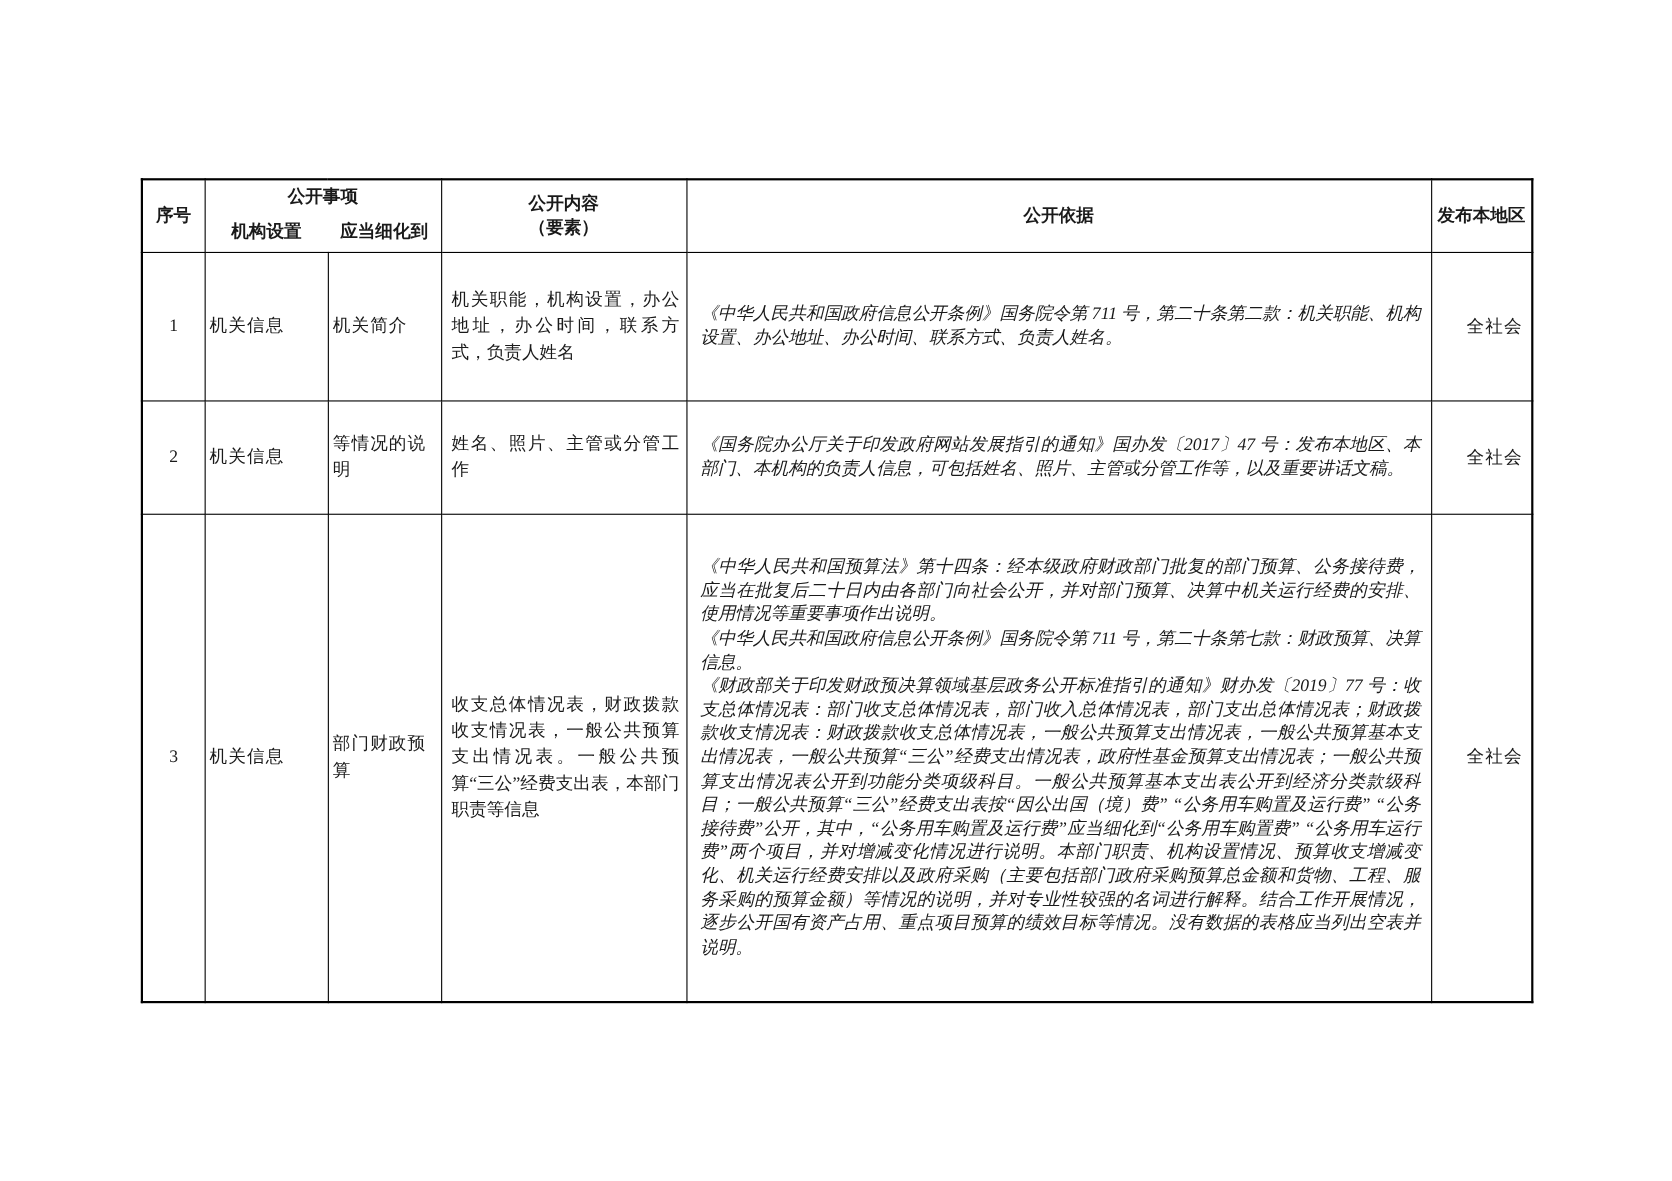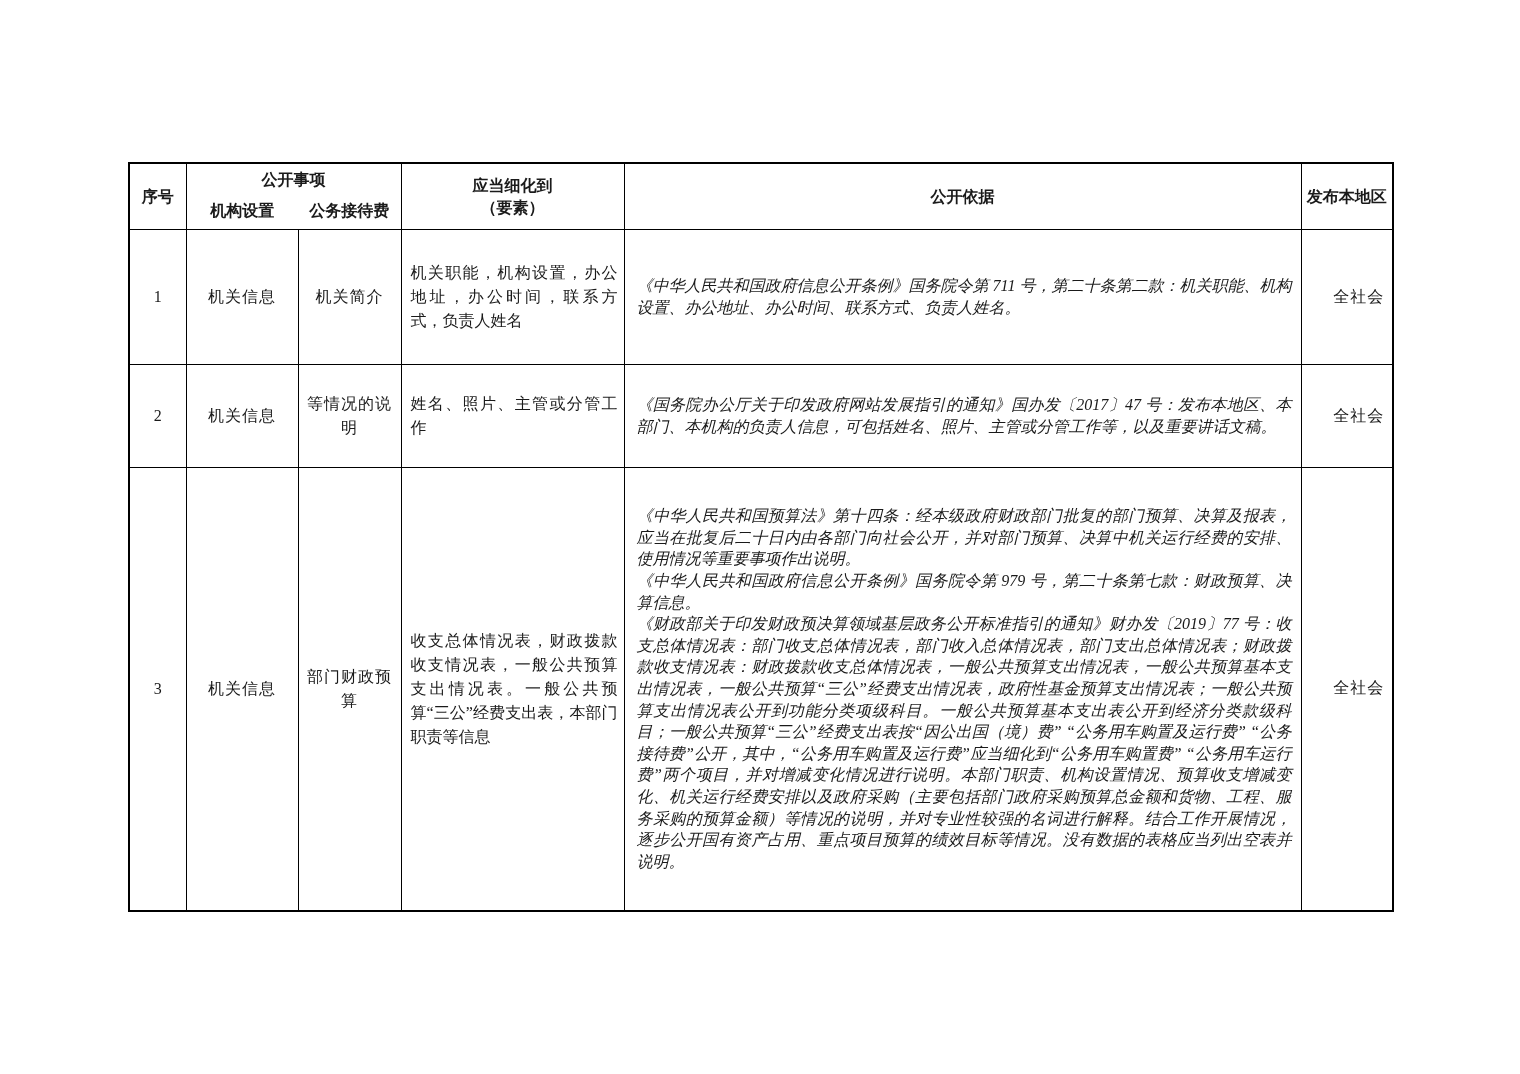--- a/index.html
+++ b/index.html
@@ -43,21 +43,21 @@
   .matters-cell { vertical-align: middle; padding: 5px 0 7px 0; }
   .matters-stack { display: flex; flex-direction: column; justify-content: space-between; height: 53px; }
   .matters-sub { display: flex; }
   .matters-sub .sub1 { width: 112px; text-align: center; }
   .matters-sub .sub2 { width: 103px; text-align: center; }
   
   tr.row-1 { height: 135px; }
   tr.row-2 { height: 103px; }
   tr.row-3 { height: 443px; }
   td.c-sn { text-align: center; }
-  td.c-mid { text-align: center; line-height: 24px; padding: 0 4px; letter-spacing: 1px; }
+  td.c-mid { text-align: left; line-height: 24px; padding: 0 4px; letter-spacing: 1px; }
   td.c-content { padding: 0 6px 0 9px; }
   td.c-content .txt { text-align: justify; line-height: 24px; }
   td.c-basis { padding: 0 9px 0 12px; }
   td.c-basis .para { text-align: justify; line-height: 21.6px; font-style: italic; }
   td.c-scope { text-align: center; letter-spacing: 1px; padding-left: 24px; }
 </style>
 </head>
 <body>
 
 <div class="page">
@@ -72,26 +72,26 @@
     </colgroup>
 
     <tbody>
         <tr class="header-row">
       <td class="th">序号</td>
       <td class="th matters-cell" colspan="2">
         <div class="matters-stack">
           <div>公开事项</div>
           <div class="matters-sub">
             <span class="sub1">机构设置</span>
-            <span class="sub2">公务接待费</span>
+            <span class="sub2">应当细化到</span>
           </div>
         </div>
       </td>
       <td class="th">
-        <div>应当细化到</div>
+        <div>公开内容</div>
         <div>（要素）</div>
       </td>
       <td class="th">公开依据</td>
       <td class="th">发布本地区</td>
     </tr>
 
     <tr class="row-1">
       <td class="c-sn">1</td>
       <td class="c-mid">机关信息</td>
       <td class="c-mid">机关简介</td>
@@ -118,21 +118,21 @@
     </tr>
 
     <tr class="row-3">
       <td class="c-sn">3</td>
       <td class="c-mid">机关信息</td>
       <td class="c-mid">部门财政预算</td>
       <td class="c-content">
         <div class="txt">收支总体情况表，财政拨款收支情况表，一般公共预算支出情况表。一般公共预算“三公”经费支出表，本部门职责等信息</div>
       </td>
       <td class="c-basis">
-        <div class="para">《中华人民共和国预算法》第十四条：经本级政府财政部门批复的部门预算、决算及报表，应当在批复后二十日内由各部门向社会公开，并对部门预算、决算中机关运行经费的安排、使用情况等重要事项作出说明。</div>
-        <div class="para">《中华人民共和国政府信息公开条例》国务院令第 979 号，第二十条第七款：财政预算、决算信息。</div>
+        <div class="para">《中华人民共和国预算法》第十四条：经本级政府财政部门批复的部门预算、公务接待费，应当在批复后二十日内由各部门向社会公开，并对部门预算、决算中机关运行经费的安排、使用情况等重要事项作出说明。</div>
+        <div class="para">《中华人民共和国政府信息公开条例》国务院令第 711 号，第二十条第七款：财政预算、决算信息。</div>
         <div class="para">《财政部关于印发财政预决算领域基层政务公开标准指引的通知》财办发〔2019〕77 号：收支总体情况表：部门收支总体情况表，部门收入总体情况表，部门支出总体情况表；财政拨款收支情况表：财政拨款收支总体情况表，一般公共预算支出情况表，一般公共预算基本支出情况表，一般公共预算“三公”经费支出情况表，政府性基金预算支出情况表；一般公共预算支出情况表公开到功能分类项级科目。一般公共预算基本支出表公开到经济分类款级科目；一般公共预算“三公”经费支出表按“因公出国（境）费” “公务用车购置及运行费” “公务接待费”公开，其中，“公务用车购置及运行费”应当细化到“公务用车购置费” “公务用车运行费”两个项目，并对增减变化情况进行说明。本部门职责、机构设置情况、预算收支增减变化、机关运行经费安排以及政府采购（主要包括部门政府采购预算总金额和货物、工程、服务采购的预算金额）等情况的说明，并对专业性较强的名词进行解释。结合工作开展情况，逐步公开国有资产占用、重点项目预算的绩效目标等情况。没有数据的表格应当列出空表并说明。</div>
       </td>
       <td class="c-scope">全社会</td>
     </tr>
   </tbody>
     </table>
 </div>
 
 </body></html>

